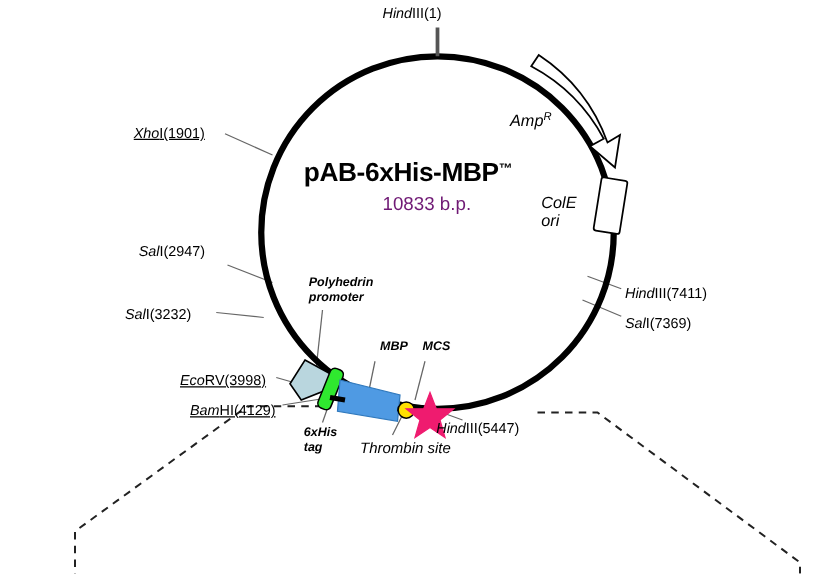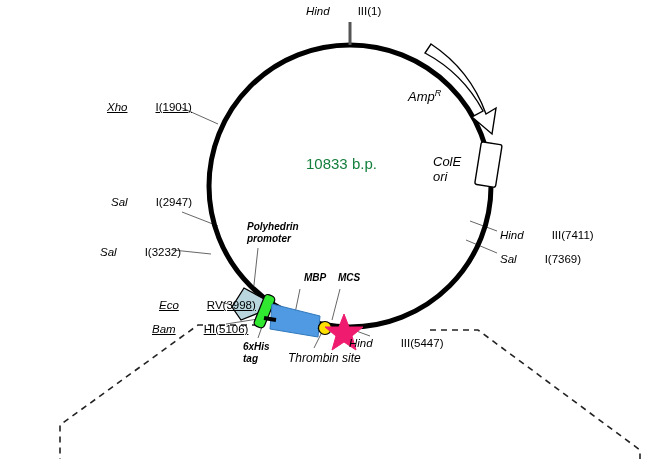--- a/index.html
+++ b/index.html
@@ -30,40 +30,39 @@
     font-family: "Liberation Sans", sans-serif;
     line-height: 1.05;
   }
   
   .site {
     font-size: 11.5px;
     font-style: italic;
   }
   .site .suf {
     font-style: normal;
-    padding-left: 28px;
   }
   .site.underlined {
     text-decoration: underline;
     text-underline-offset: 1px;
   }
   
   .pname {
     font-size: 21px;
     font-weight: bold;
     letter-spacing: -0.3px;
   }
   .pname .tm {
     font-size: 11px;
     vertical-align: 7px;
     font-weight: bold;
   }
   .bp {
     font-size: 15px;
-    color: #15803d;
+    color: #701a75;
   }
   
   .gene {
     font-size: 13px;
     font-style: italic;
   }
   .gene .sup {
     font-size: 9px;
     vertical-align: 5px;
     font-style: italic;
@@ -135,29 +134,32 @@
 
     <line x1="264" y1="318" x2="276" y2="320" stroke="#000000" stroke-width="4"></line>
     <line x1="318" y1="327" x2="330" y2="329" stroke="#000000" stroke-width="4"></line>
 
     <circle id="thrombin-shape" cx="325" cy="328" r="6.5" fill="#ffe000" stroke="#000000" stroke-width="1.2"></circle>
 
     <path id="mcs-shape" fill="#ef1b6f" stroke="#ef1b6f" stroke-width="1" d="M 344,314 L 349,327 L 363,327 L 352,336 L 356,350
              L 344,342 L 332,350 L 336,336 L 325,327 L 339,327 Z"></path>
   </svg>
 
+  <div class="lbl pname" id="plasmid-name" style="left:243px; top:128px;">
+    <span>pAB-6xHis-MBP</span><span class="tm">™</span>
+  </div>
   <div class="lbl bp" id="plasmid-size" style="left:306px; top:156px;">10833 b.p.</div>
 
   <div id="sites-layer">
       <div class="lbl site" style="left: 306px; top: 5px;"><span>Hind</span><span class="suf">III(1)</span></div>
       <div class="lbl site underlined" style="left: 107px; top: 101px;"><span>Xho</span><span class="suf">I(1901)</span></div>
       <div class="lbl site" style="left: 111px; top: 196px;"><span>Sal</span><span class="suf">I(2947)</span></div>
       <div class="lbl site" style="left: 100px; top: 246px;"><span>Sal</span><span class="suf">I(3232)</span></div>
-      <div class="lbl site underlined" style="left: 144px; top: 299px; margin-left: 15px;"><span>Eco</span><span class="suf">RV(3998)</span></div>
-      <div class="lbl site underlined" style="left: 152px; top: 323px;"><span>Bam</span><span class="suf">HI(5106)</span></div>
+      <div class="lbl site underlined" style="left: 144px; top: 299px;"><span>Eco</span><span class="suf">RV(3998)</span></div>
+      <div class="lbl site underlined" style="left: 152px; top: 323px;"><span>Bam</span><span class="suf">HI(4129)</span></div>
       <div class="lbl site" style="left: 500px; top: 229px;"><span>Hind</span><span class="suf">III(7411)</span></div>
       <div class="lbl site" style="left: 500px; top: 253px;"><span>Sal</span><span class="suf">I(7369)</span></div>
       <div class="lbl site" style="left: 349px; top: 337px;"><span>Hind</span><span class="suf">III(5447)</span></div>
     </div>
 
   <div id="genes-layer">
       <div class="lbl gene two-line" style="left: 408px; top: 88px;"><span>Amp</span><span class="sup">R</span></div>
       <div class="lbl gene two-line" style="left: 433px; top: 155px;">
         <div>ColE</div>
         <div style="text-align: left;">ori</div>

